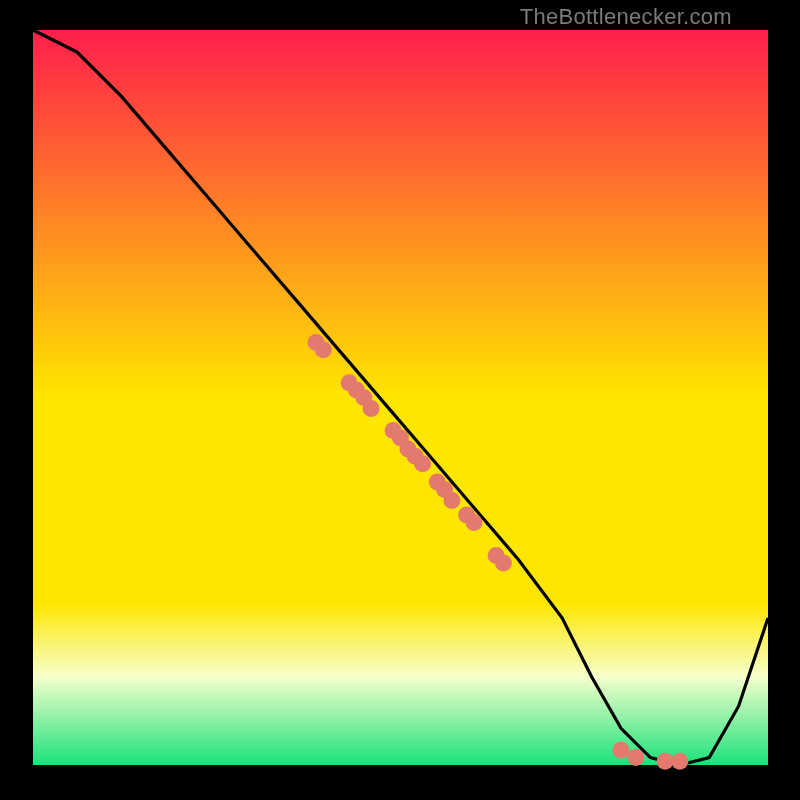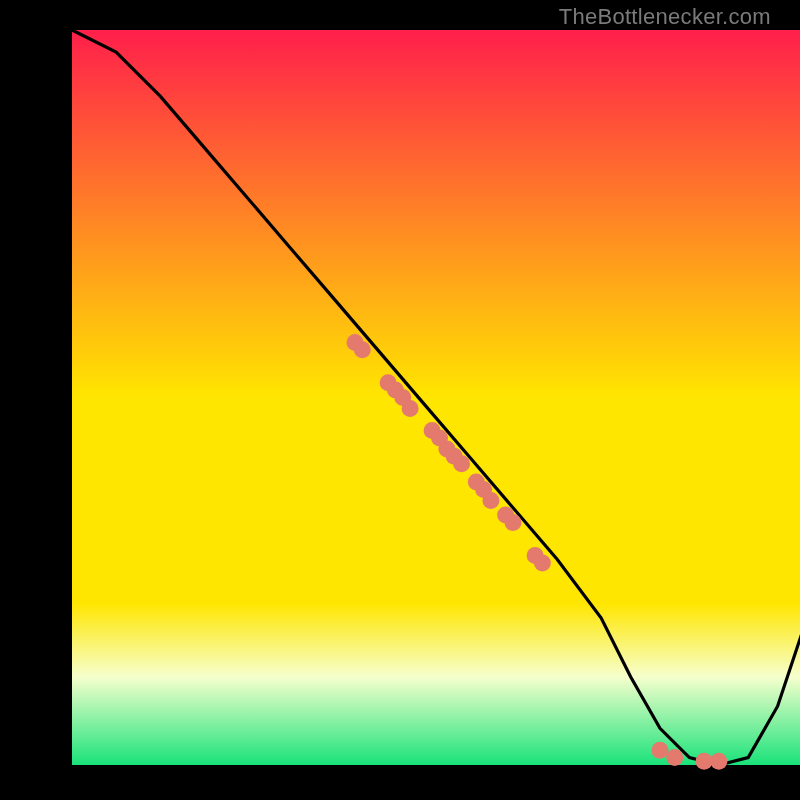--- a/index.html
+++ b/index.html
@@ -7,21 +7,20 @@
     padding: 0;
     width: 800px;
     height: 800px;
     background: #000;
     overflow: hidden;
   }
   .stage {
     position: relative;
     width: 740px;
     height: 800px;
-    padding-left: 39px;
   }
   .attribution {
     position: absolute;
     top: 4px;
     right: 8px;
     color: #7a7a7a;
     font-family: Arial, Helvetica, sans-serif;
     font-size: 22px;
     letter-spacing: 0.3px;
     user-select: none;

